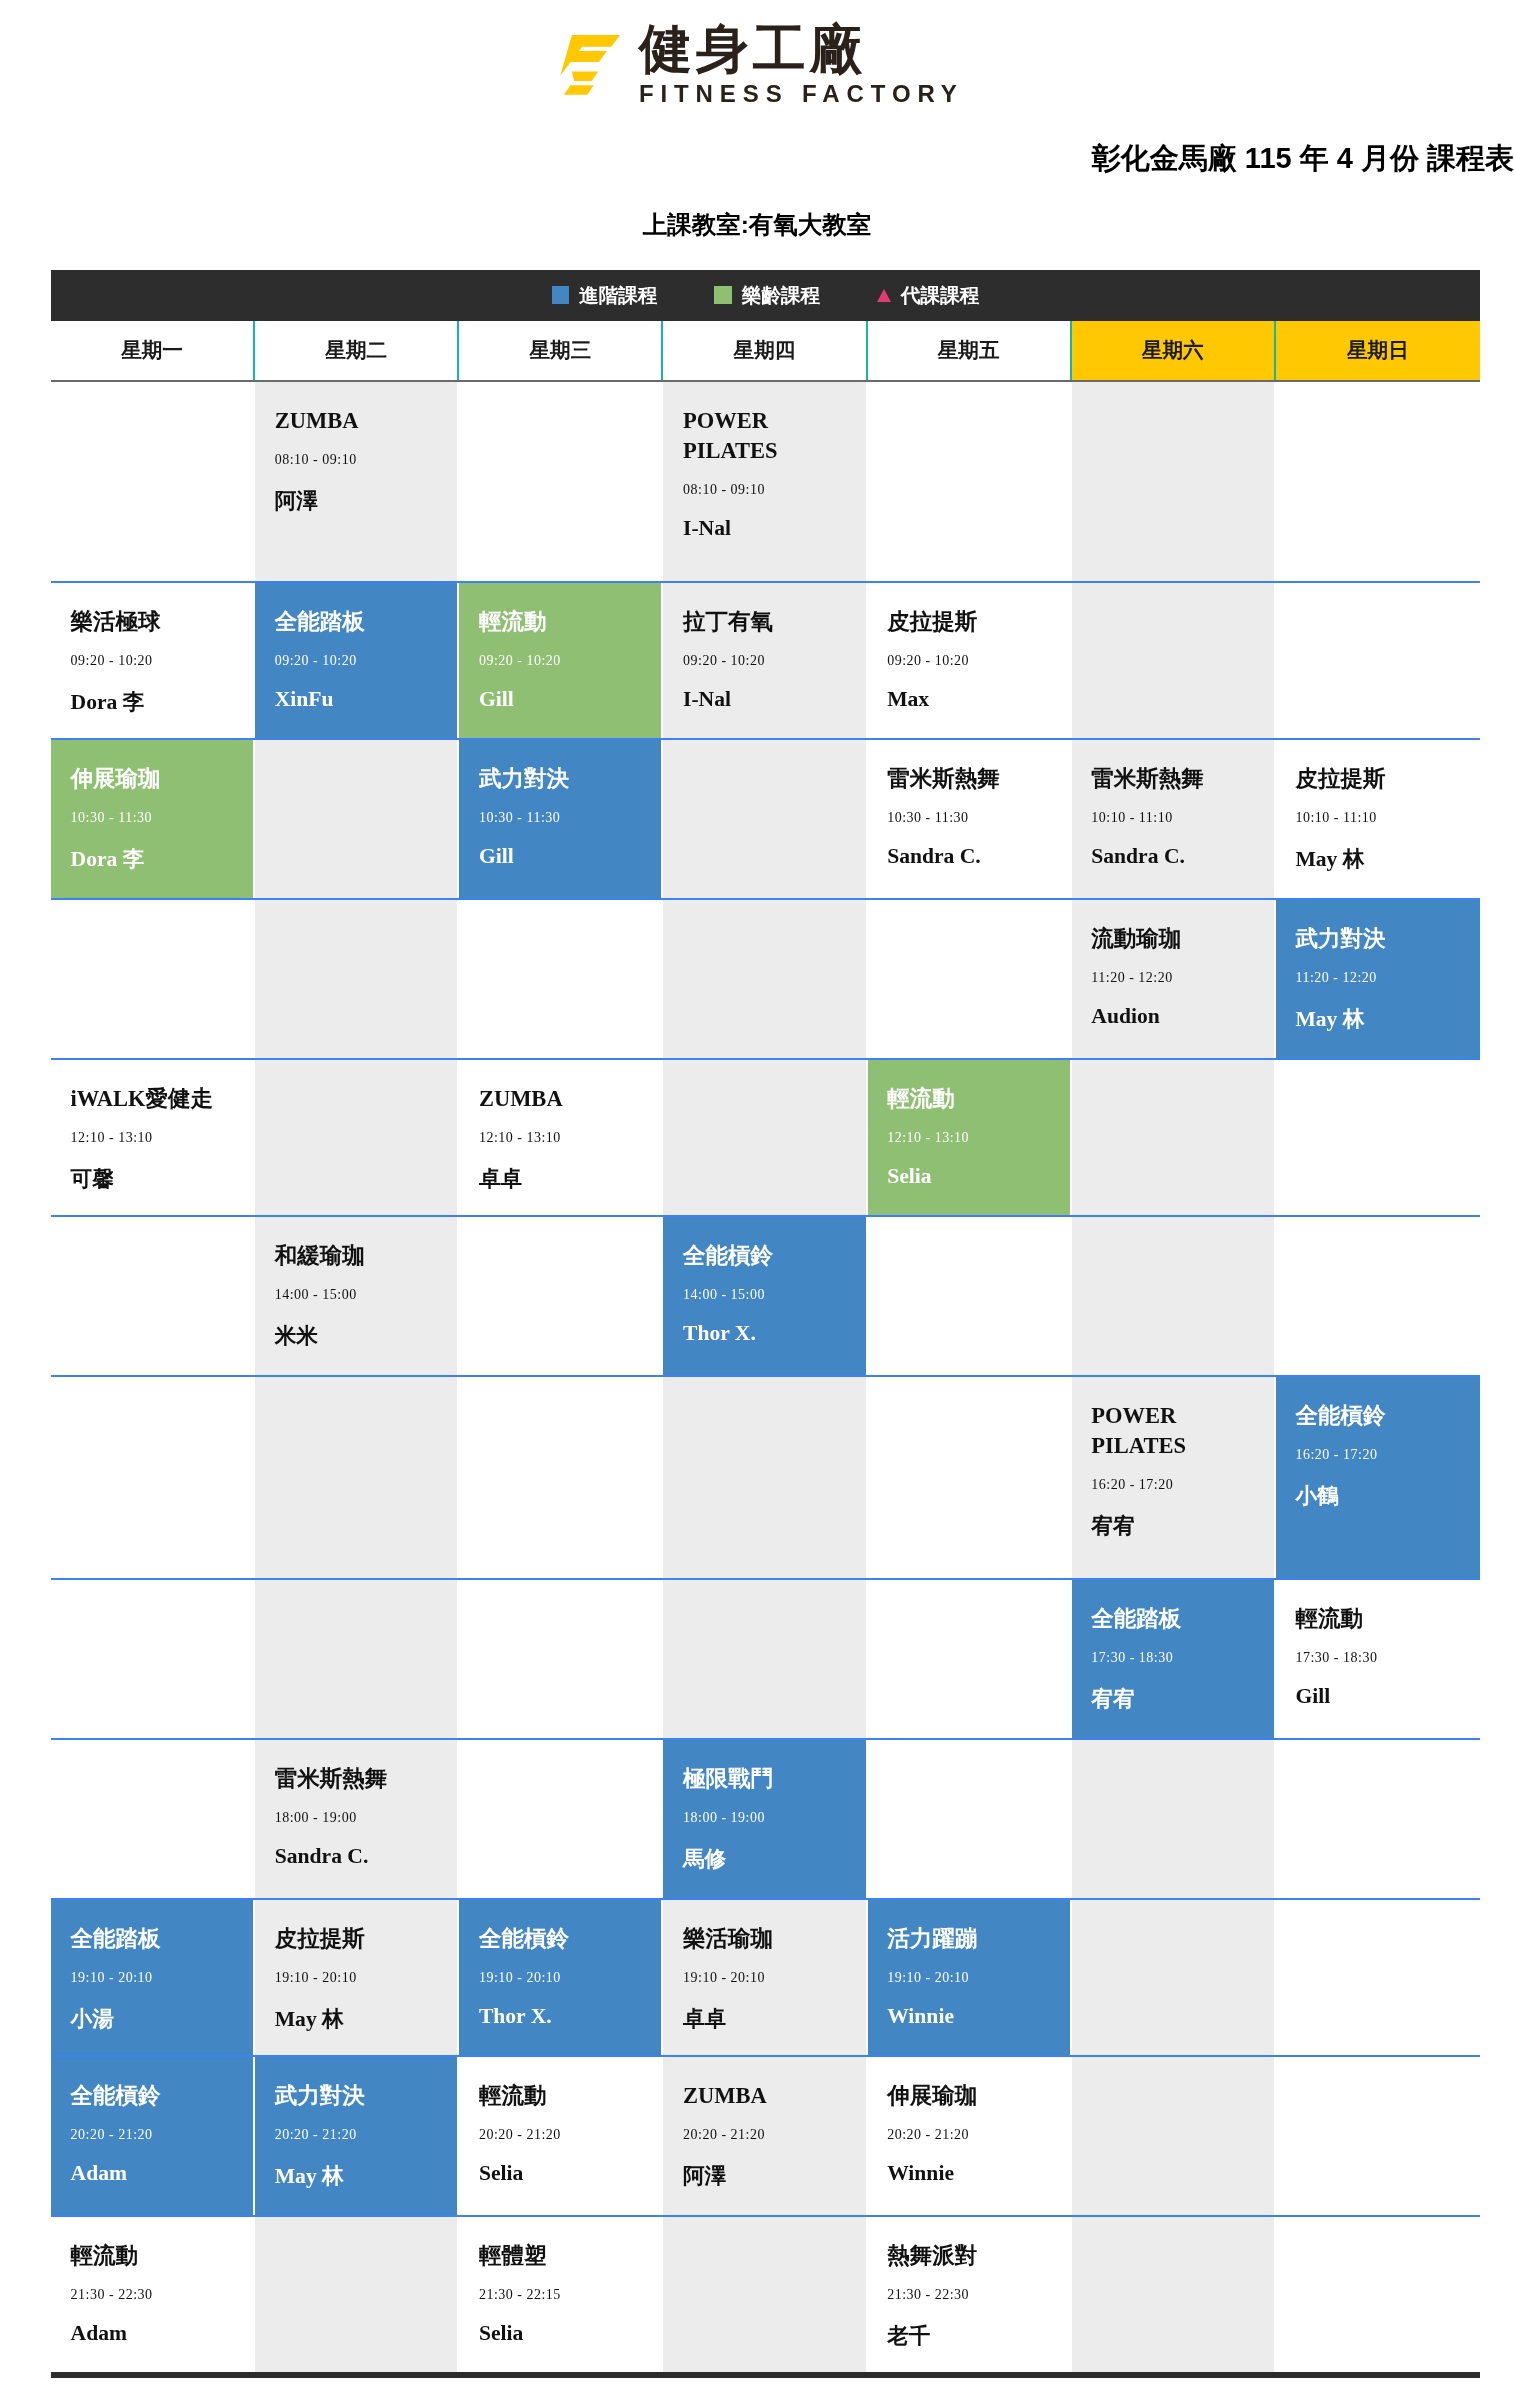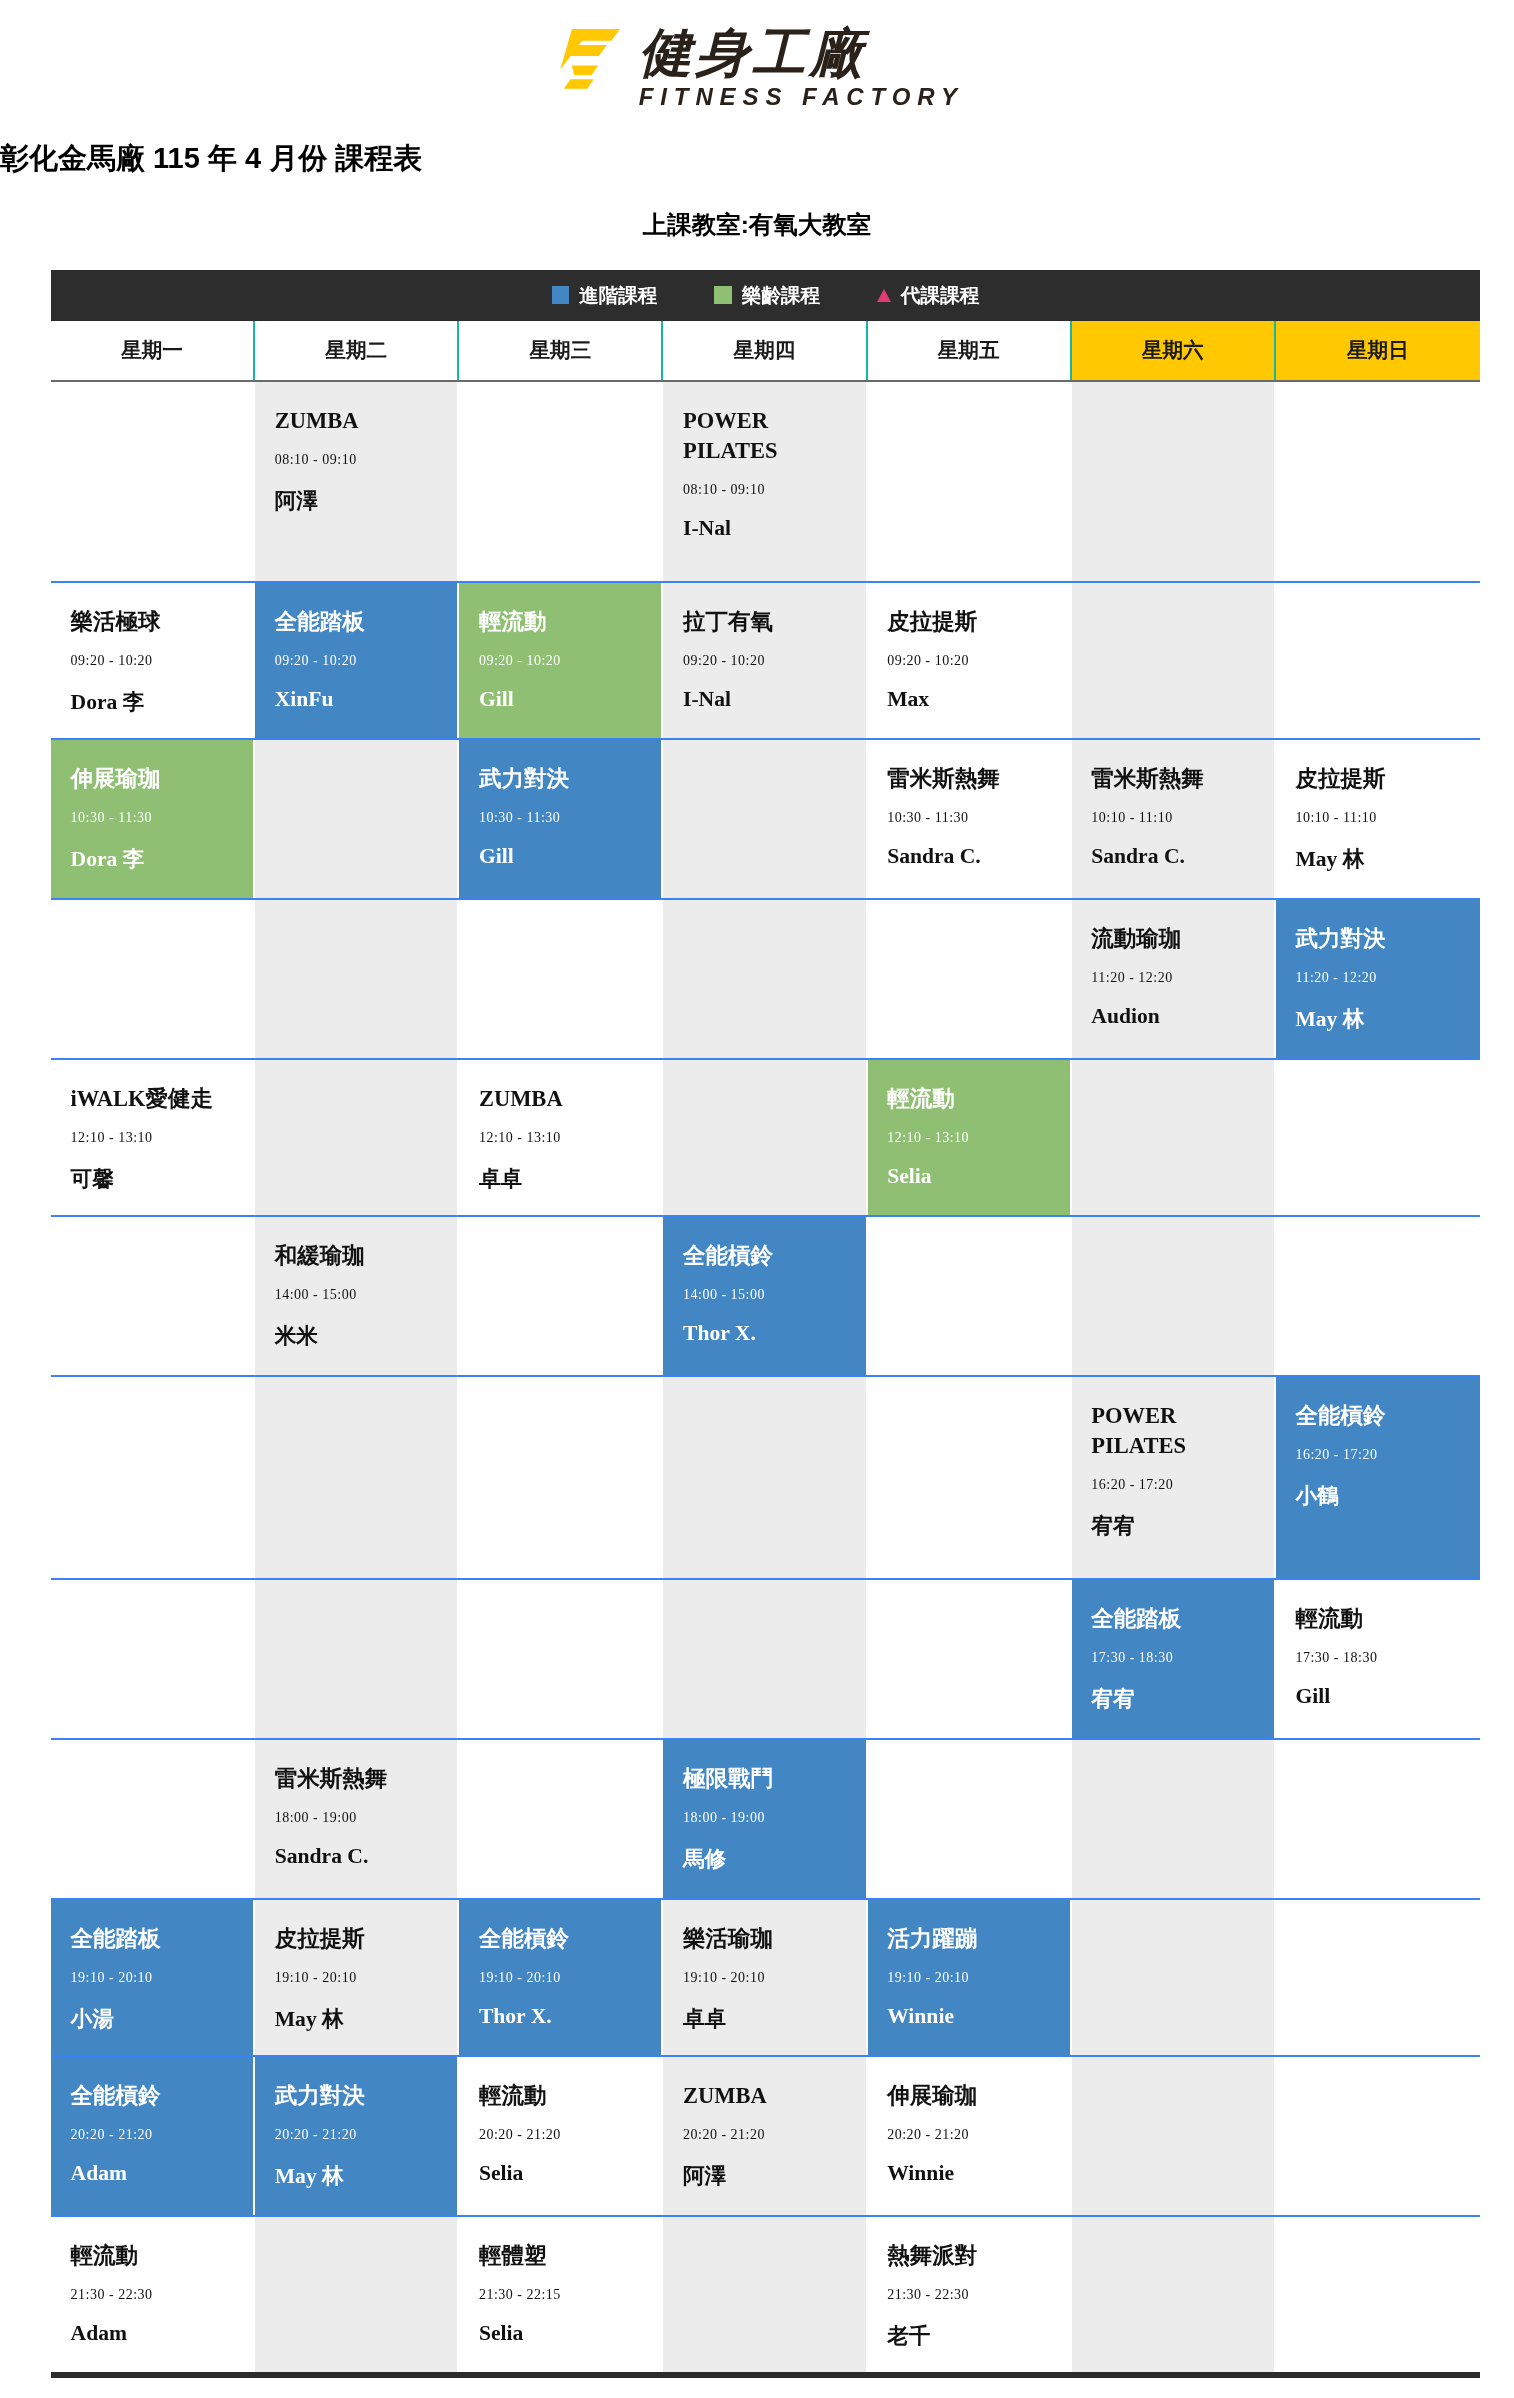--- a/index.html
+++ b/index.html
@@ -5,26 +5,26 @@
   * { margin:0; padding:0; box-sizing:border-box; }
   html,body { background:#ffffff; }
   body {
     width:1514px; height:2398px;
     font-family:"Liberation Sans","DejaVu Sans",sans-serif;
     color:#111;
   }
   .page { width:1514px; height:2398px; padding-top:25.5px; overflow:hidden; }
 
   
-  .logo-row { display:flex; justify-content:center; align-items:flex-start; gap:15.7px; height:82px;font-style:italic; }
+  .logo-row { display:flex; justify-content:center; align-items:flex-end; gap:15.7px; height:82px; }
   .logo-mark { width:73px; height:76px; flex:0 0 auto; }
   .logo-text { display:flex; flex-direction:column; align-items:flex-start; }
   .logo-cjk { font-size:53px; font-weight:700; color:#2b211b; letter-spacing:3.9px; line-height:1; }
   .logo-latin { font-size:24px; font-weight:700; color:#2b211b; letter-spacing:6.9px; margin-top:4.9px; }
-  .page-title { text-align:left; font-size:29px; font-weight:700; margin-top:31px; color:#000; }
+  .page-title { text-align:right; font-size:29px; font-weight:700; margin-top:31px; color:#000; }
   .page-subtitle { text-align:center; font-size:24.5px; font-weight:700; margin-top:29px; color:#000; }
 
   
   .table-wrap { width:1429px; margin:29px 0 0 51px;font-family:Liberation Serif, serif; }
 
   .legend-bar {
     height:51px; background:#2d2d2d; display:flex; justify-content:center;
     align-items:center; gap:57px;
   }
   .legend-item { display:flex; align-items:center; gap:9.8px; color:#fff; font-size:19.6px; font-weight:700; }

